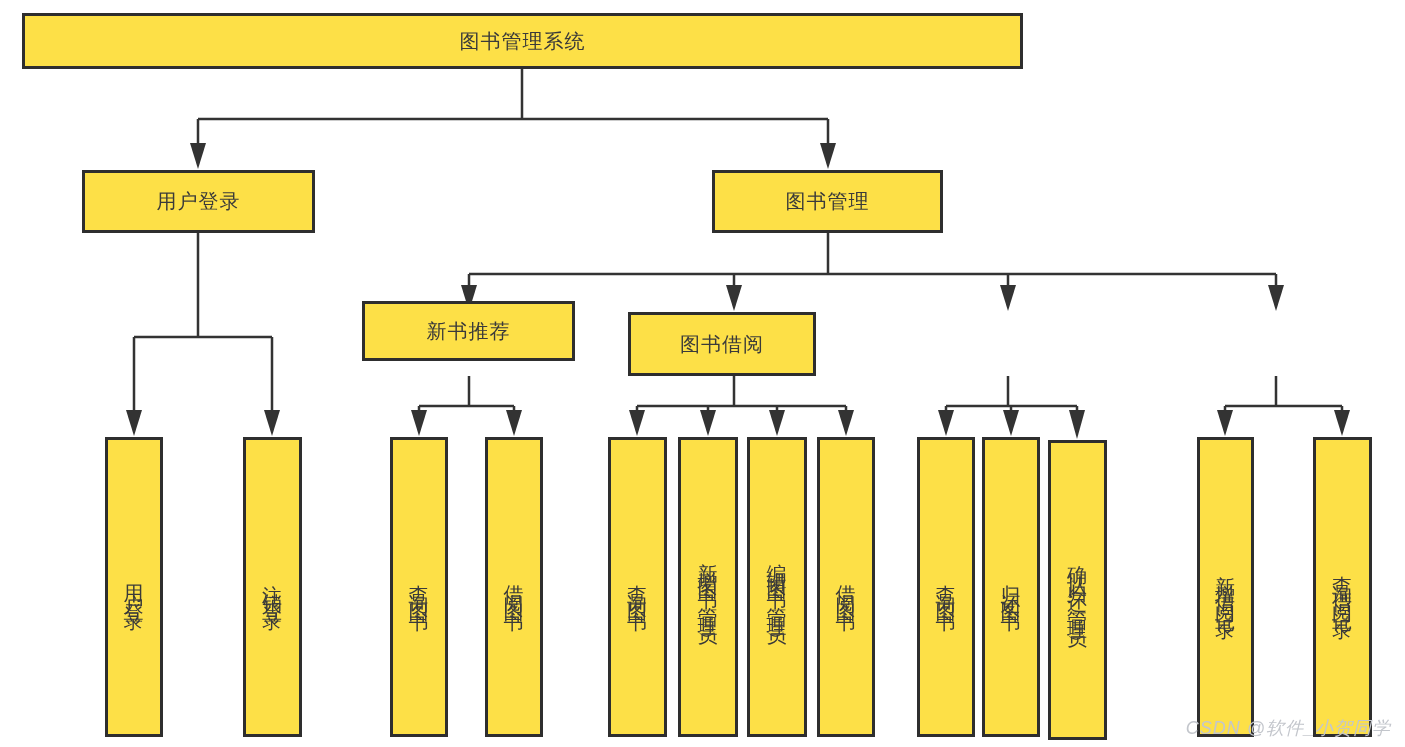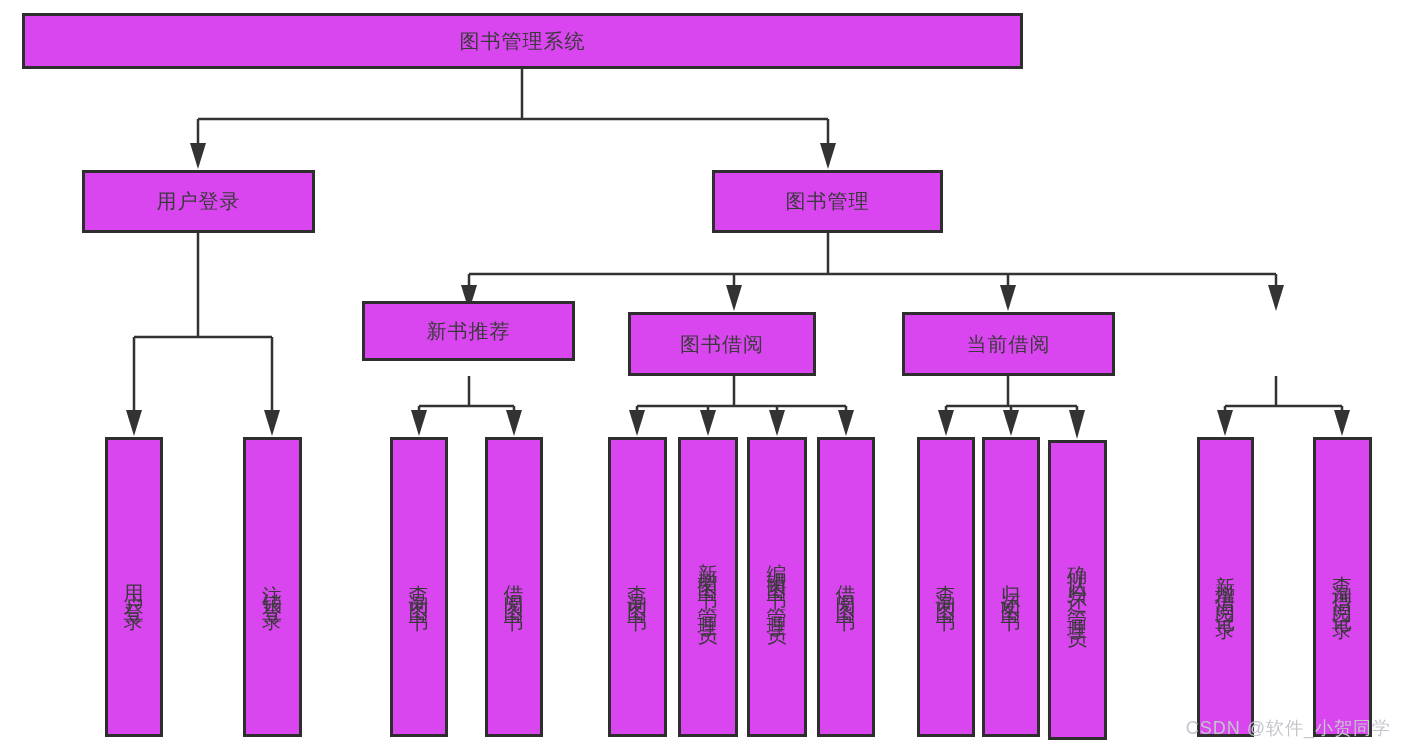--- a/index.html
+++ b/index.html
@@ -2,21 +2,21 @@
 <html><head>
 <meta charset="utf-8">
 <style>
   html,body{margin:0;padding:0;background:#ffffff;}
   #stage{
     position:relative;width:1405px;height:747px;background:#ffffff;
     font-family:"Liberation Sans",sans-serif;color:#333333;overflow:hidden;
   }
   #connectors{position:absolute;left:0;top:0;width:1405px;height:747px;}
   .node{
-    position:absolute;box-sizing:border-box;border:3px solid #2e2e2e;background:#d946ef;
+    position:absolute;box-sizing:border-box;border:3px solid #2e2e2e;background:#fde047;
     display:flex;align-items:center;justify-content:center;
   }
   .hlabel{font-size:20px;letter-spacing:1px;color:#3a3a3a;white-space:nowrap;}
   .leaf .vlabel{
     writing-mode:vertical-rl;text-orientation:mixed;
     font-size:20px;letter-spacing:9px;color:#3a3a3a;line-height:1;
   }
   
   .n-root{left:22px;top:13px;width:1001px;height:56px;}
   .n-user-login{left:82px;top:170px;width:233px;height:63px;}
@@ -34,21 +34,21 @@
   .l-g3b{left:678px;width:60px;}
   .l-g3c{left:747px;width:60px;}
   .l-g3d{left:817px;width:58px;}
   .l-g4a{left:917px;width:58px;}
   .l-g4b{left:982px;width:58px;}
   .l-g4c{left:1048px;width:59px;top:440px;}
   .l-g5a{left:1197px;width:57px;}
   .l-g5b{left:1313px;width:59px;}
   .watermark{
     position:absolute;right:14px;bottom:7px;font-size:18px;letter-spacing:1px;
-    color:#c3c6cc;white-space:nowrap;
+    color:#c3c6cc;white-space:nowrap;font-style:italic;
   }
 </style>
 </head>
 <body>
 
 <div id="stage">
 
   <svg id="connectors" viewBox="0 0 1405 747" xmlns="http://www.w3.org/2000/svg">
     <g stroke="#333333" stroke-width="2.5" fill="none">
 
@@ -99,23 +99,20 @@
   <div class="node n-book-mgmt">
     <span class="hlabel">图书管理</span>
   </div>
 
   <div class="node n-new-rec">
     <span class="hlabel">新书推荐</span>
   </div>
   <div class="node n-book-borrow">
     <span class="hlabel">图书借阅</span>
   </div>
-  <div class="node n-cur-borrow">
-    <span class="hlabel">当前借阅</span>
-  </div>
 
   <div class="node leaf l-g1a">
     <span class="vlabel">用户登录</span>
   </div>
   <div class="node leaf l-g1b">
     <span class="vlabel">注销登录</span>
   </div>
 
   <div class="node leaf l-g2a">
     <span class="vlabel">查询图书</span>

